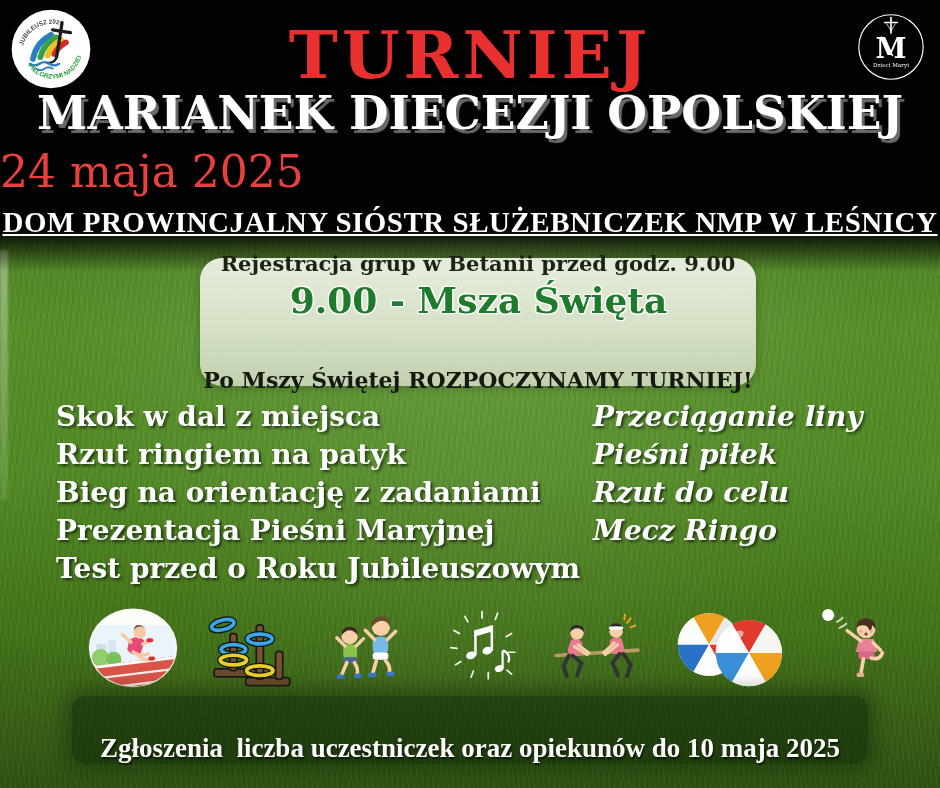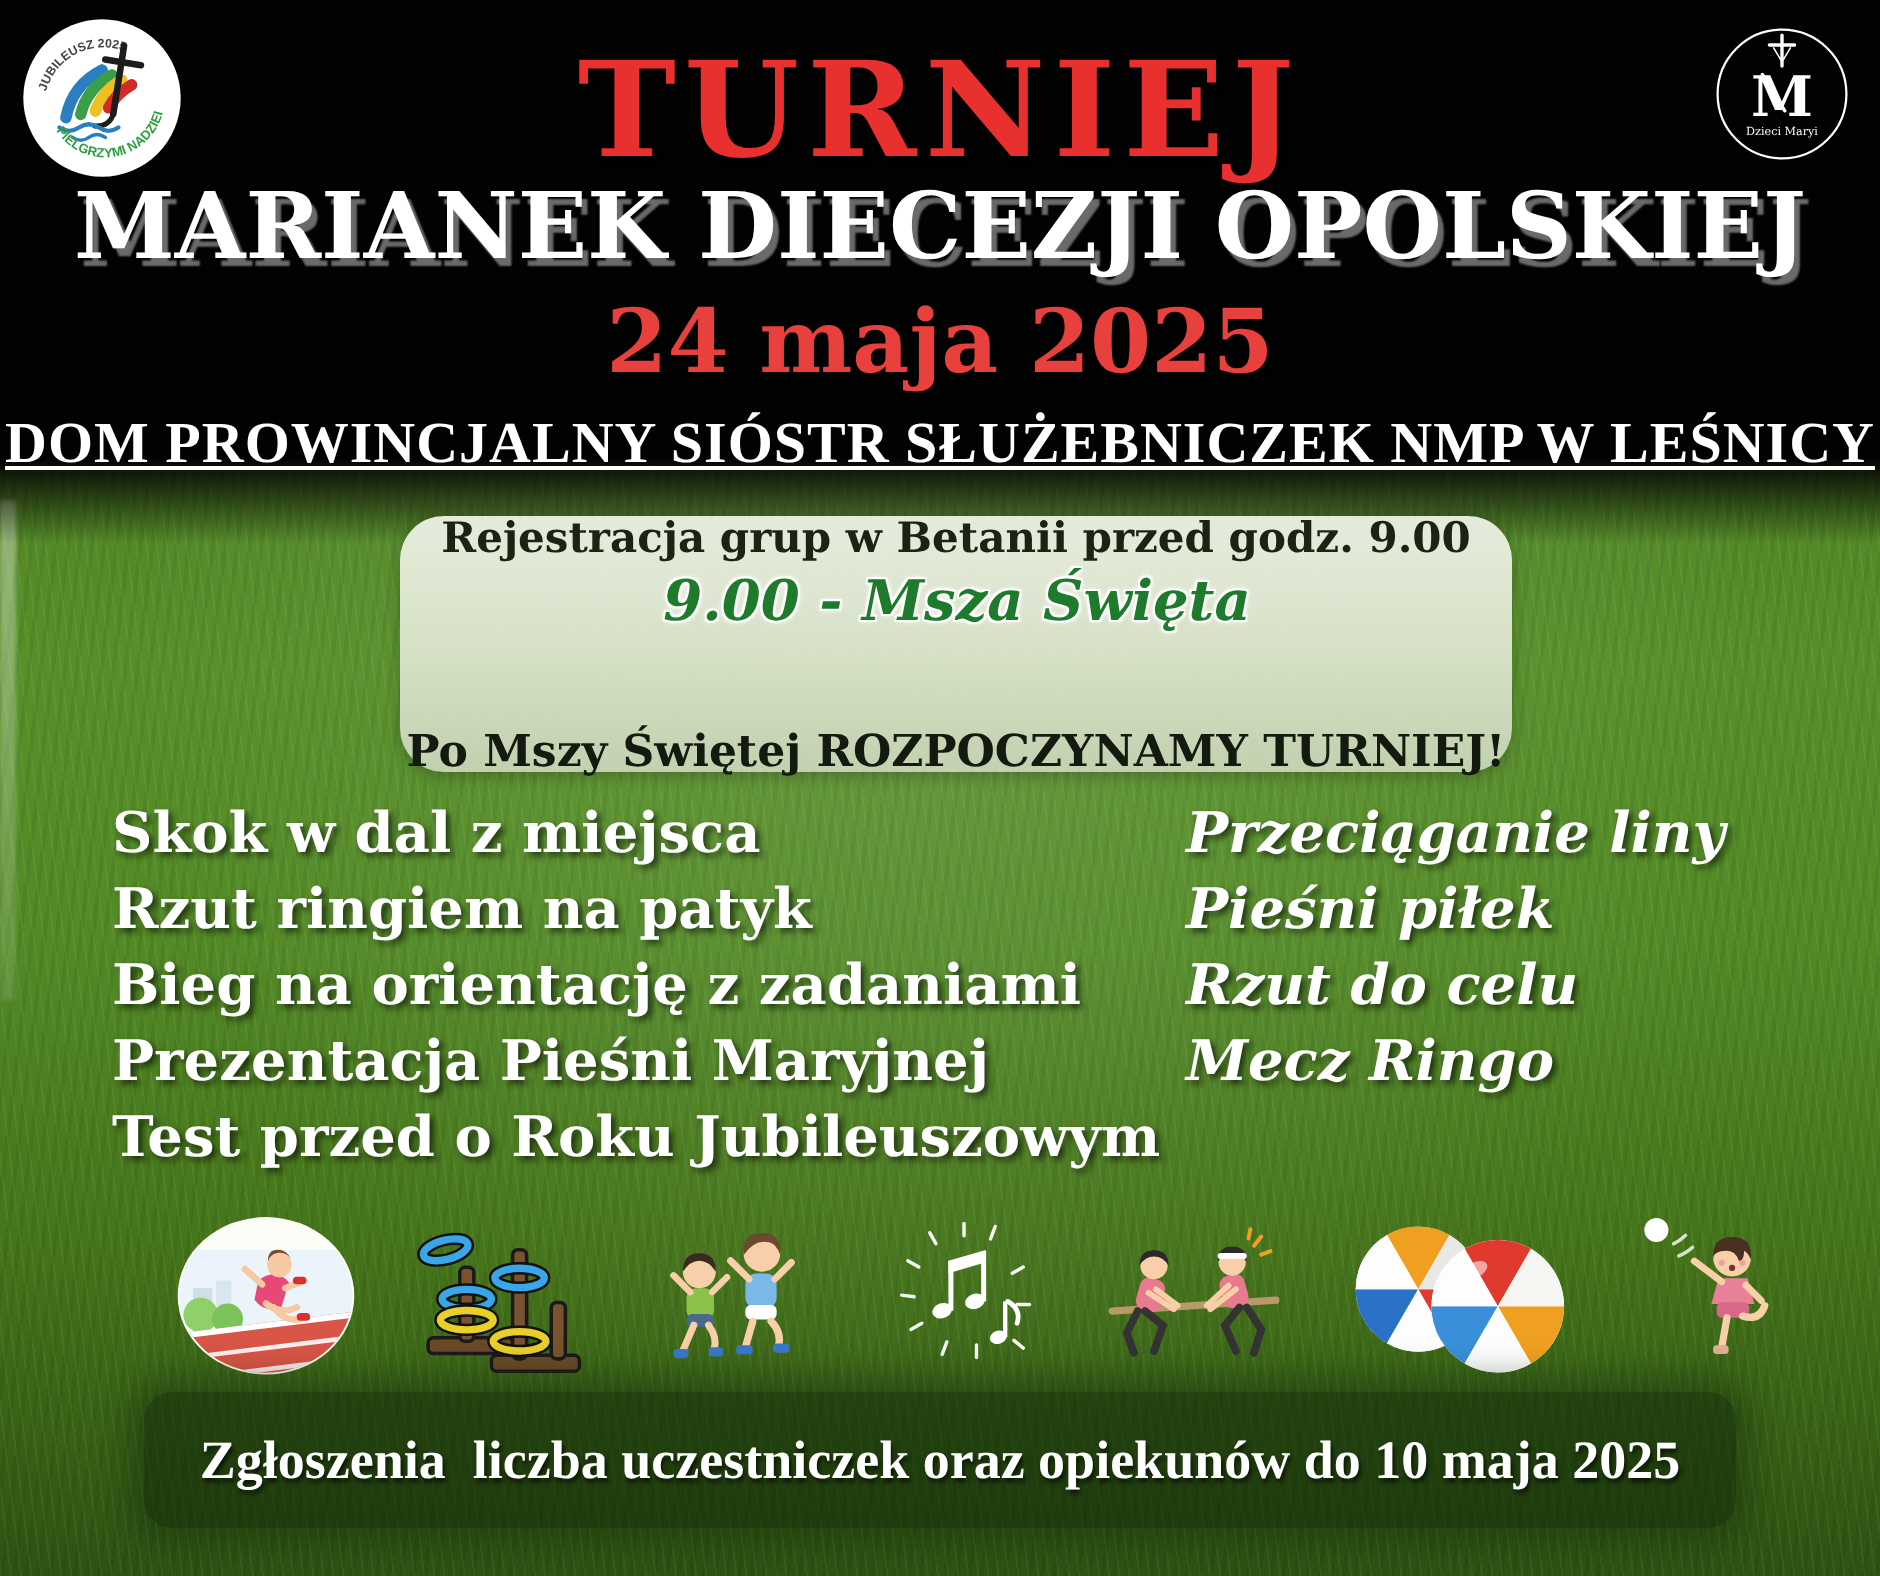--- a/index.html
+++ b/index.html
@@ -32,22 +32,22 @@
     text-shadow:2px 3px 3px rgba(0,0,0,0.9);
   }
   .subtitle{
     position:absolute;left:0;top:86px;width:100%;text-align:center;
     font-size:46px;font-weight:bold;color:#ffffff;
     transform:scaleX(0.99);transform-origin:center;
     text-shadow:3px 4px 1px rgba(125,125,125,0.85);
     white-space:nowrap;
   }
   .date{
-    position:absolute;left:0;top:146px;width:100%;text-align:center;
-    font-size:44px;font-weight:bold;color:#e8403c;
+    position:absolute;left:0;top:146px;width:100%;text-align:left;
+    font-size:44px;font-weight:normal;color:#e8403c;
     text-shadow:2px 3px 2px rgba(0,0,0,0.8);
   }
   .venue{
     position:absolute;left:0;top:206px;width:100%;text-align:center;
     font-family:"Liberation Serif",serif;
     font-size:29px;font-weight:bold;color:#ffffff;letter-spacing:0.5px;
     white-space:nowrap;
     text-decoration:underline;
   }
   
@@ -56,44 +56,43 @@
   
   .schedule-box{
     position:absolute;left:200px;top:258px;width:556px;height:128px;
     border-radius:22px;
     background:linear-gradient(180deg,rgba(238,242,230,0.95) 0%,rgba(222,230,208,0.93) 55%,rgba(202,214,186,0.92) 100%);
     box-shadow:0 2px 8px rgba(0,0,0,0.25);
     display:flex;flex-direction:column;align-items:center;justify-content:center;
   }
   .sched-line1{font-size:21px;font-weight:bold;color:#1b2312;white-space:nowrap;}
   .sched-line2{
-    font-size:28px;font-weight:bold;color:#1f7b2c;margin:3px 0 2px 1px;white-space:nowrap;
+    font-size:36px;font-weight:bold;color:#1f7b2c;margin:3px 0 2px 1px;white-space:nowrap;
     text-shadow:0 0 3px #fff, 0 0 3px #fff, 1px 1px 0 #fff, -1px -1px 0 #fff, 1px -1px 0 #fff, -1px 1px 0 #fff;
-    font-style:italic;
   }
   .sched-line3{font-size:22px;font-weight:bold;color:#141a0f;white-space:nowrap;margin-top:44px;}
   
   .activities-left{position:absolute;left:56px;top:398px;}
   .activities-right{position:absolute;left:593px;top:398px;font-style:italic;}
   .activity{
     font-size:28px;font-weight:bold;color:#ffffff;line-height:38px;white-space:nowrap;
     text-shadow:2px 2px 3px rgba(0,0,0,0.6);
   }
   
   .icons-row{
     position:absolute;left:85px;top:600px;width:812px;height:96px;
     display:flex;align-items:center;justify-content:space-between;
   }
   .icon{flex:0 0 auto;}
   
   .footer{
     position:absolute;left:72px;top:696px;width:796px;height:68px;
     border-radius:14px;background:rgba(16,38,10,0.55);
     box-shadow:0 0 16px 8px rgba(16,38,10,0.38);
-    display:flex;flex-direction:column;align-items:center;justify-content:center;
+    display:flex;flex-direction:column;align-items:center;justify-content:flex-end;
     font-family:"Liberation Serif",serif;color:#fff;font-weight:bold;
     text-shadow:1px 2px 2px rgba(0,0,0,0.65);
   }
   .footer-line1{font-size:27px;line-height:31px;white-space:pre;}
   .footer-line2{font-size:27px;line-height:31px;white-space:pre;}
   .footer-line2 .gap{display:inline-block;width:34px;}
 </style>
 </head>
 <body>
 

